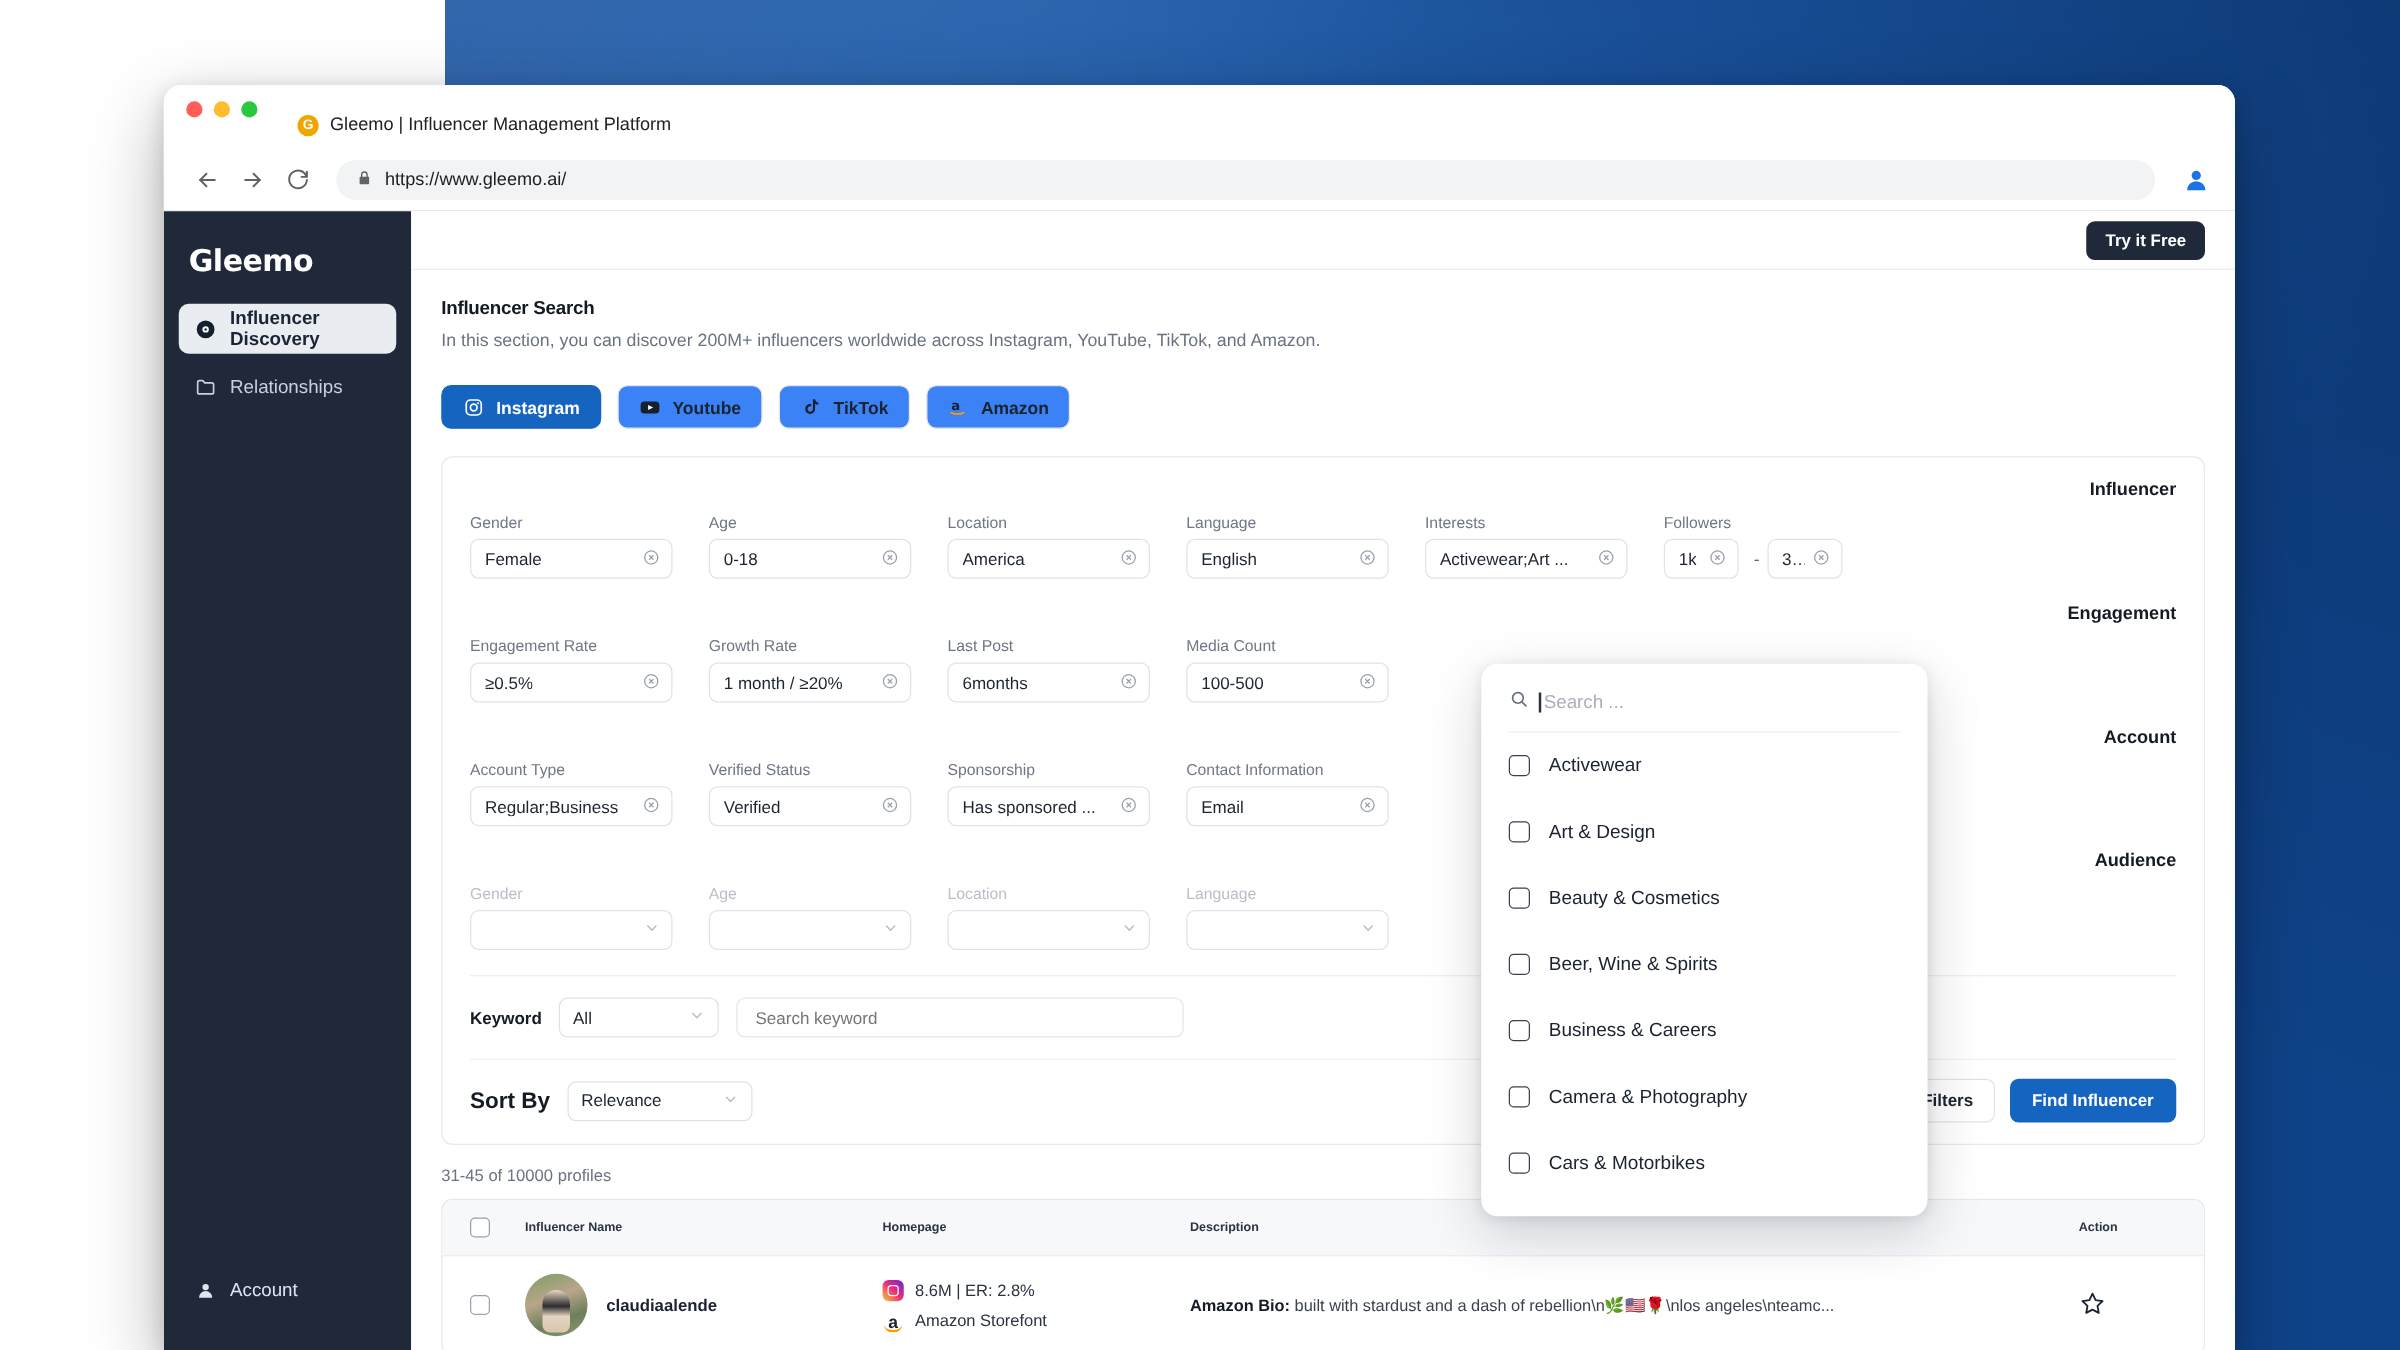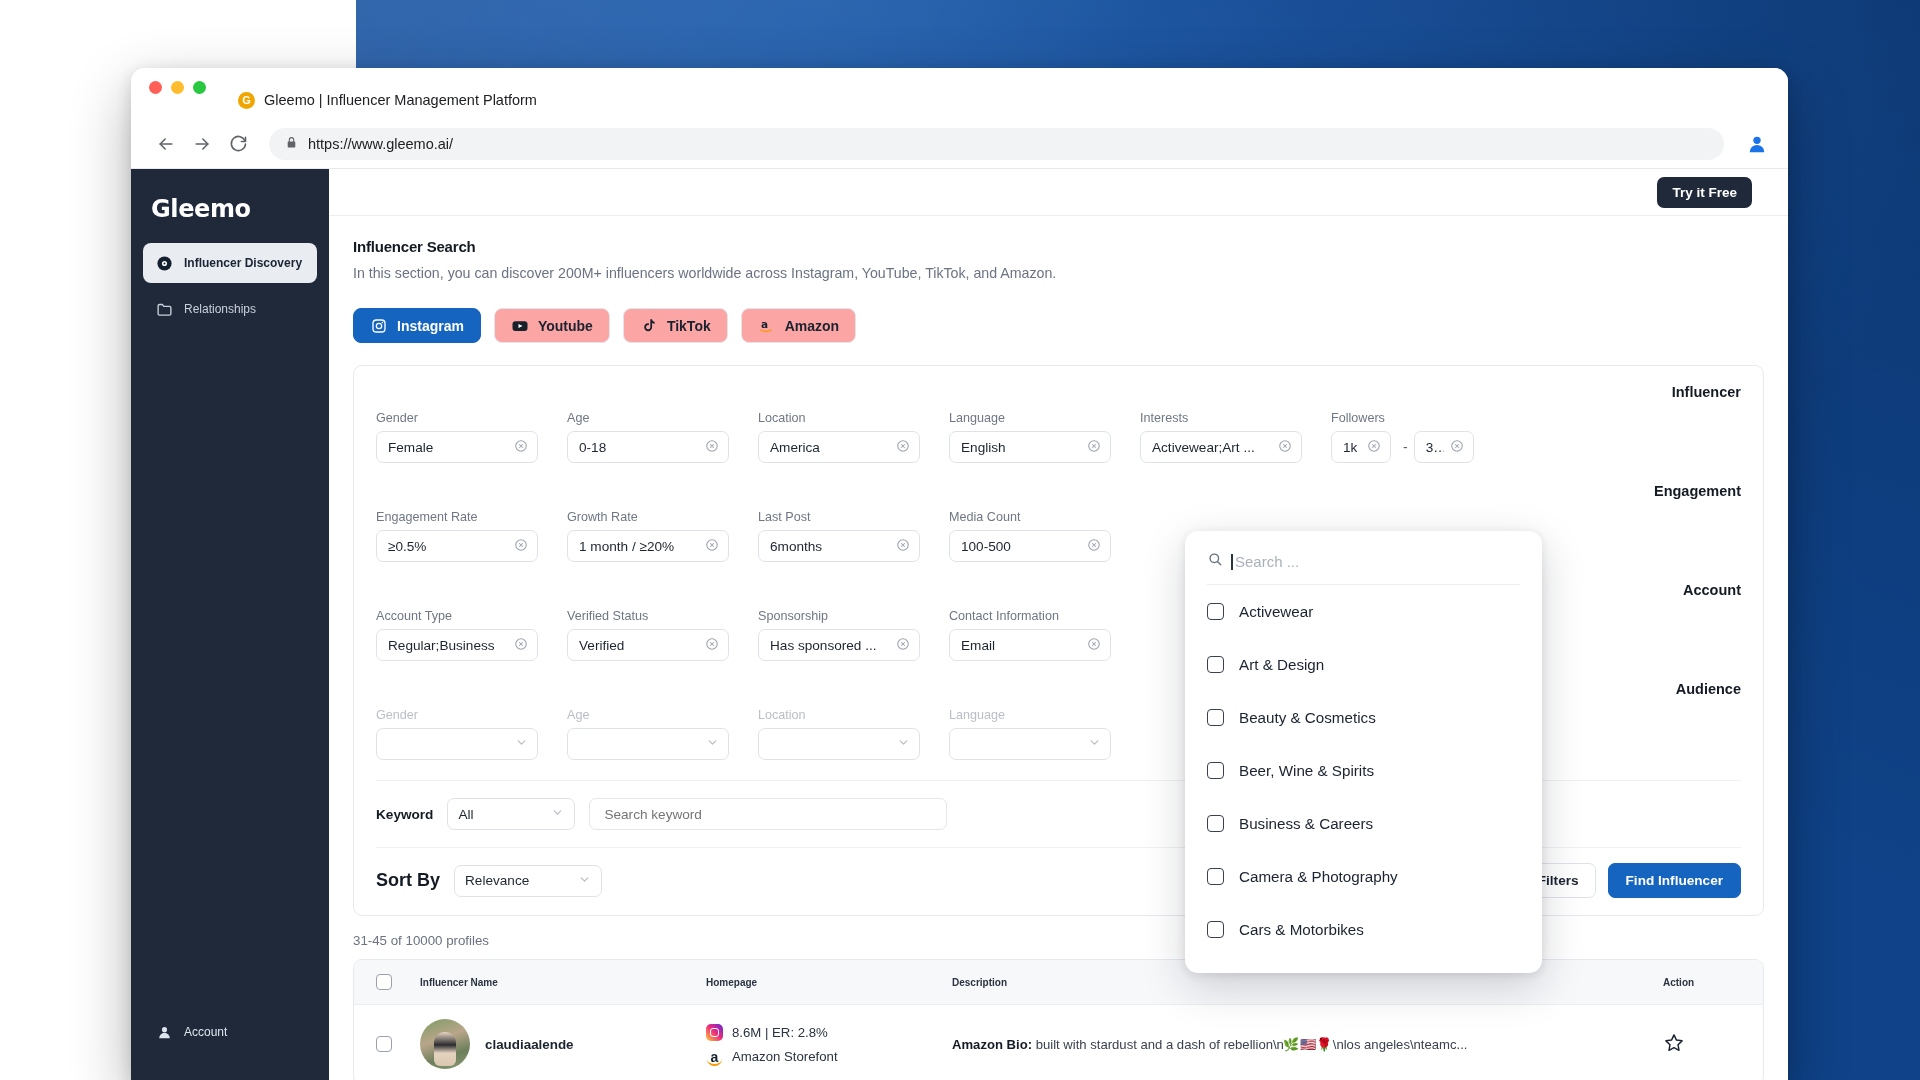--- a/index.html
+++ b/index.html
@@ -136,21 +136,21 @@
     letter-spacing: -0.4px;
     padding: 10px 8px 20px 8px;
     font-family: "DejaVu Sans", sans-serif;
   }
   .navitem {
     display: flex; align-items: center; gap: 11px;
     height: 40px;
     border-radius: 8px;
     padding: 0 12px;
     color: #c9d1dd;
-    font-size: 12px;
+    font-size: 15px;
     margin-bottom: 6px;
   }
   .navitem.active {
     background: #e9ecf1;
     color: #1b2434;
     font-weight: 600;
   }
   .navitem .ico { width:18px; height:18px; display:flex; align-items:center; justify-content:center; flex:0 0 18px;}
   .sidebar-bottom {
     margin-top: auto;
@@ -162,21 +162,21 @@
   #main {
     flex: 1;
     background: #ffffff;
     overflow: hidden;
     position: relative;
   }
   .topbar {
     height: 47px;
     border-bottom: 1px solid #eceef1;
     display: flex; align-items: center; justify-content: flex-end;
-    padding-right: 36px;
+    padding-right: 24px;
     background: #fff;
   }
   .btn-try {
     background: #20293a;
     color: #fff;
     border-radius: 7px;
     font-size: 13.5px;
     font-weight: 600;
     padding: 8px 15px;
   }
@@ -195,21 +195,21 @@
     font-size: 14.2px; color: #6b7382;
   }
 
   
   .platforms { display: flex; gap: 13px; margin-top: 27px; }
   .ptab {
     display: flex; align-items: center; gap: 9px;
     height: 35px; padding: 0 16px;
     border-radius: 8px;
     border: 1px solid #e2e5ea;
-    background: #fca5a5;
+    background: #3b82f6;
     font-size: 14px; font-weight: 600; color: #1b2330;
   }
   .ptab.active {
     background: #1564c0; border-color: #1564c0; color: #fff;
   }
   .ptab .pico { width: 18px; height: 18px; display:flex; align-items:center; justify-content:center; }
 
   
   .filtercard {
     margin-top: 22px;

